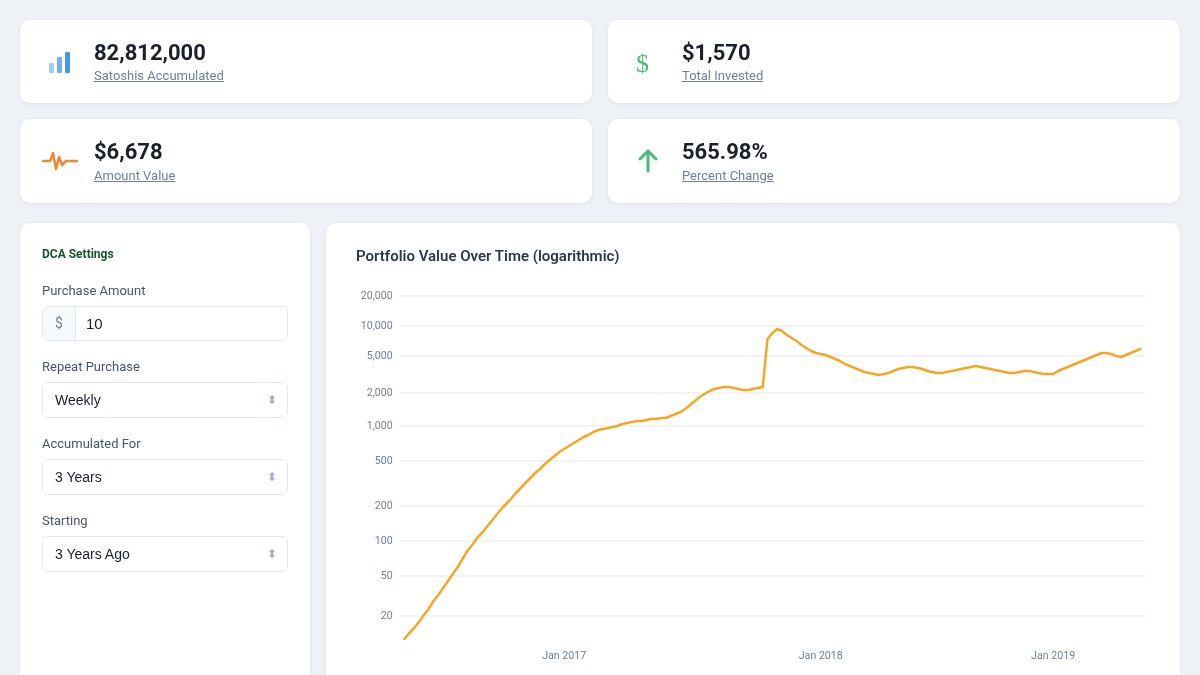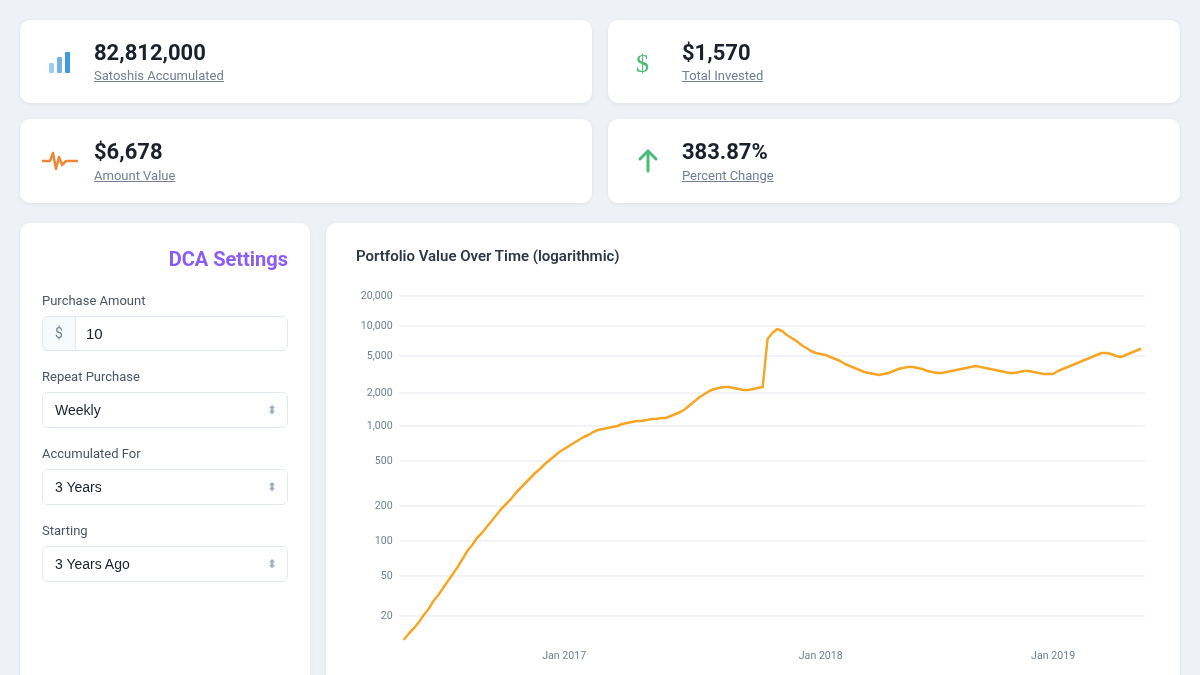--- a/index.html
+++ b/index.html
@@ -58,25 +58,24 @@
     }
 
     .settings-panel {
       background: #fff;
       border-radius: 10px;
       padding: 24px 22px;
       box-shadow: 0 1px 4px rgba(0,0,0,0.07);
     }
 
     .settings-title {
-      font-size: 20px;
+      font-size: 12px;
       font-weight: 700;
-      color: #8b5cf6;
+      color: #14532d;
       margin-bottom: 22px;
-      text-align: right;
     }
 
     .field-group {
       margin-bottom: 18px;
     }
 
     .field-label {
       font-size: 13px;
       color: #4a5568;
       margin-bottom: 8px;
@@ -206,21 +205,21 @@
   </div>
 
   <div class="card">
     <div class="card-icon">
       <svg width="30" height="30" viewBox="0 0 30 30" fill="none">
         <line x1="15" y1="25" x2="15" y2="5" stroke="#48bb78" stroke-width="3" stroke-linecap="round"></line>
         <polyline points="7,13 15,5 23,13" stroke="#48bb78" stroke-width="3" fill="none" stroke-linejoin="round" stroke-linecap="round"></polyline>
       </svg>
     </div>
     <div class="card-text">
-      <div class="value">383.87%</div>
+      <div class="value">565.98%</div>
       <div class="label">Percent Change</div>
     </div>
   </div>
 
 </div>
 
 <div class="main-row">
 
   <div class="settings-panel">
     <div class="settings-title">DCA Settings</div>

